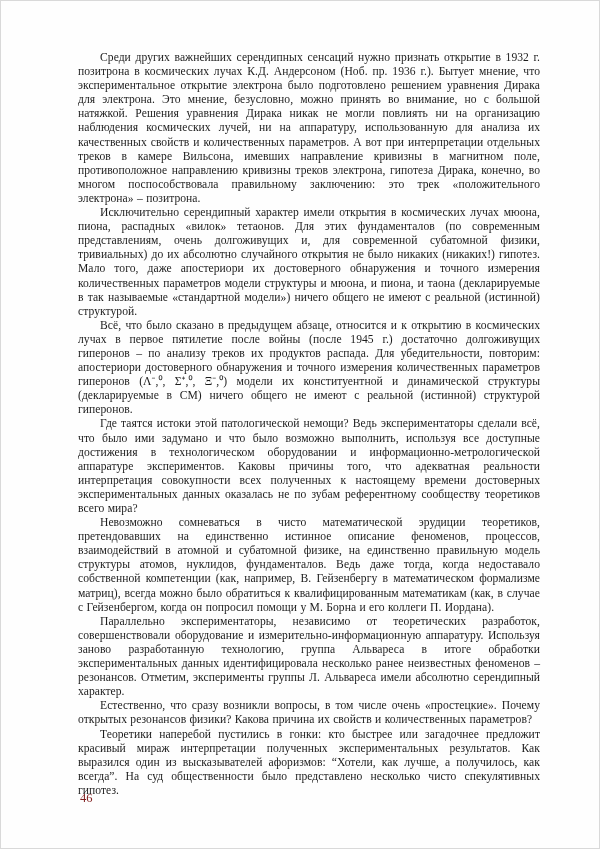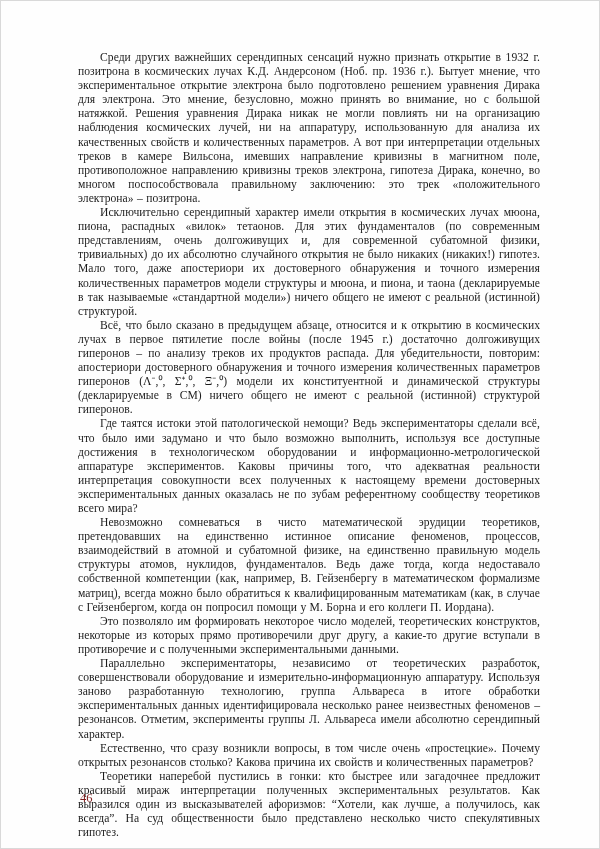--- a/index.html
+++ b/index.html
@@ -48,19 +48,18 @@
 </head>
 <body>
 
 <div class="page">
   <div class="text-block">
     <p>Среди других важнейших серендипных сенсаций нужно признать открытие в 1932 г. позитрона в космических лучах К.Д. Андерсоном (Ноб. пр. 1936 г.). Бытует мнение, что экспериментальное открытие электрона было подготовлено решением уравнения Дирака для электрона. Это мнение, безусловно, можно принять во внимание, но с большой натяжкой. Решения уравнения Дирака никак не могли повлиять ни на организацию наблюдения космических лучей, ни на аппаратуру, использованную для анализа их качественных свойств и количественных параметров. А вот при интерпретации отдельных треков в камере Вильсона, имевших направление кривизны в магнитном поле, противоположное направлению кривизны треков электрона, гипотеза Дирака, конечно,  во многом поспособствовала правильному заключению: это трек «положительного электрона» – позитрона.</p>
     <p>Исключительно серендипный характер имели открытия в космических лучах мюона, пиона, распадных «вилок» тетаонов. Для этих фундаменталов (по современным представлениям, очень долгоживущих и, для современной субатомной физики, тривиальных) до их абсолютно случайного открытия не было никаких (никаких!) гипотез. Мало того, даже апостериори их достоверного обнаружения и точного измерения количественных параметров модели структуры и мюона, и пиона, и таона (декларируемые в так называемые «стандартной модели») ничего общего не имеют с реальной (истинной) структурой.</p>
     <p>Всё, что было сказано в предыдущем абзаце, относится и к открытию в космических лучах в первое пятилетие после войны (после 1945 г.) достаточно долгоживущих гиперонов – по анализу треков их продуктов распада. Для убедительности, повторим: апостериори достоверного обнаружения и точного измерения количественных параметров гиперонов (Λ⁻,⁰, Σ⁺,⁰, Ξ⁻,⁰) модели их конституентной и динамической структуры (декларируемые в СМ) ничего общего не имеют с реальной (истинной) структурой гиперонов.</p>
     <p>Где таятся истоки этой патологической немощи? Ведь экспериментаторы сделали всё, что было ими задумано и что было возможно выполнить, используя все доступные достижения в технологическом оборудовании и информационно-метрологической аппаратуре экспериментов. Каковы причины того, что адекватная реальности интерпретация совокупности всех полученных к настоящему времени достоверных экспериментальных данных оказалась не по зубам референтному сообществу теоретиков всего мира?</p>
     <p>Невозможно сомневаться в чисто математической эрудиции теоретиков, претендовавших на единственно истинное описание феноменов, процессов, взаимодействий в атомной и субатомной физике, на единственно правильную модель структуры атомов, нуклидов, фундаменталов. Ведь даже тогда, когда недоставало собственной компетенции (как, например, В. Гейзенбергу в математическом формализме матриц), всегда можно было обратиться к квалифицированным математикам (как, в случае с Гейзенбергом, когда он попросил помощи у М. Борна и его коллеги П. Иордана).</p>
-    <p>Это позволяло им формировать некоторое число моделей, теоретических конструктов, некоторые из которых прямо противоречили друг другу, а какие-то другие вступали в противоречие и с полученными экспериментальными данными.</p>
     <p>Параллельно экспериментаторы, независимо от теоретических разработок, совершенствовали оборудование и измерительно-информационную аппаратуру. Используя заново разработанную технологию, группа Альвареса в итоге обработки экспериментальных данных идентифицировала несколько ранее неизвестных феноменов – резонансов. Отметим, эксперименты группы Л. Альвареса имели абсолютно серендипный характер.</p>
-    <p>Естественно, что сразу возникли вопросы, в том числе очень «простецкие».  Почему открытых резонансов столько? Какова причина их свойств и количественных параметров?</p>
+    <p>Естественно, что сразу возникли вопросы, в том числе очень «простецкие».  Почему открытых резонансов физики? Какова причина их свойств и количественных параметров?</p>
     <p>Теоретики наперебой пустились в гонки: кто быстрее или загадочнее предложит красивый мираж интерпретации полученных экспериментальных результатов. Как выразился один из высказывателей афоризмов: “Хотели, как лучше, а получилось, как всегда”. На суд общественности было представлено несколько чисто спекулятивных гипотез.</p>
   </div>
   <div class="page-number">46</div>
 </div>
 
 </body></html>

